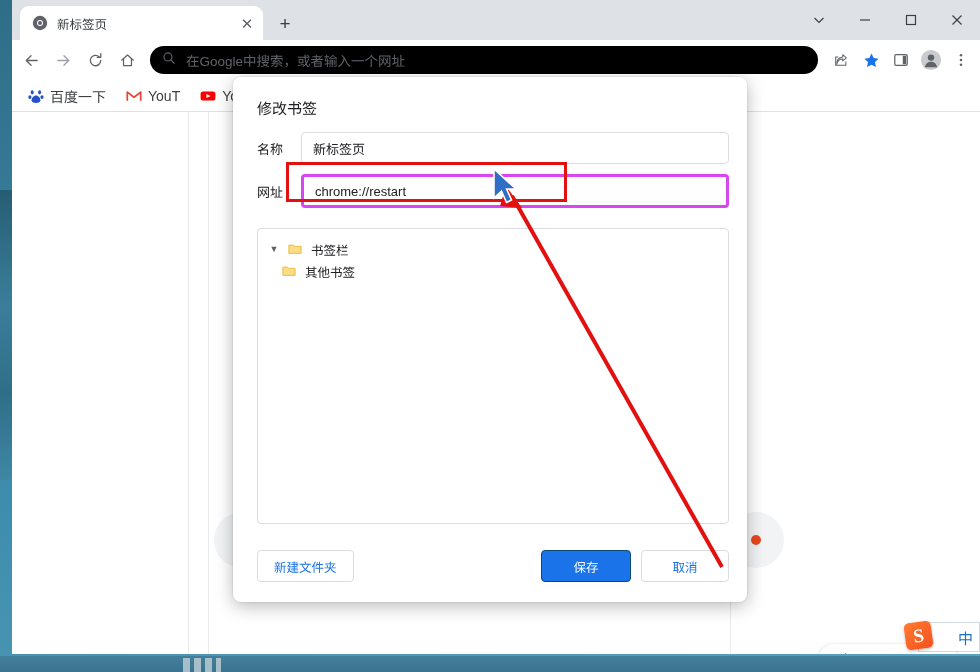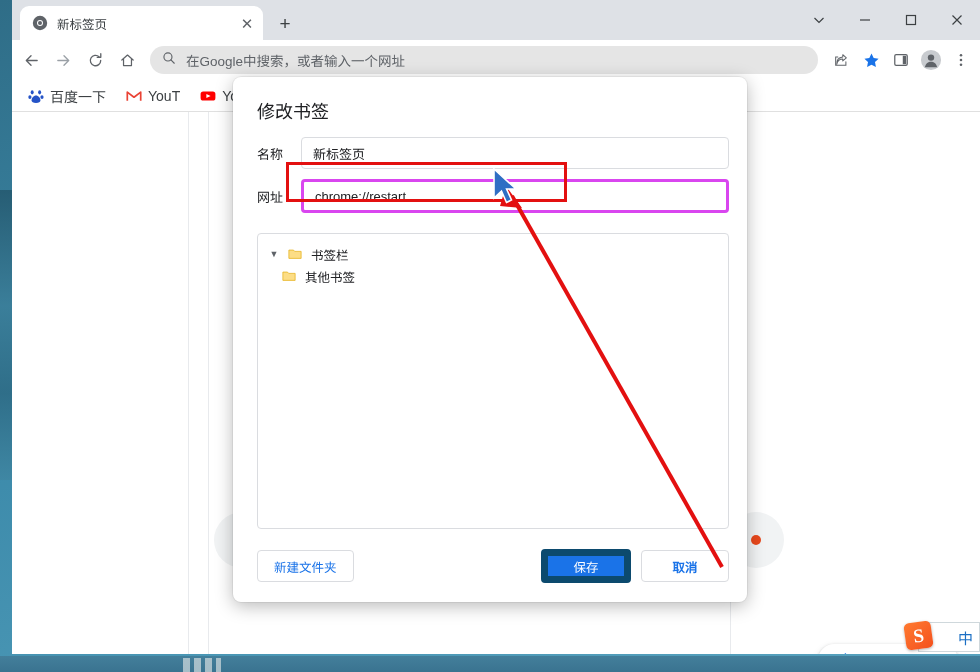--- a/index.html
+++ b/index.html
@@ -78,21 +78,21 @@
     height: 40px; background: #fff; display: flex; align-items: center;
     padding: 0 4px; gap: 2px;
   }
   .tb-btn {
     width: 30px; height: 30px; border-radius: 50%; flex: 0 0 30px;
     display: flex; align-items: center; justify-content: center;
     color: #5f6368;
   }
   #omnibox {
     flex: 1 1 auto; height: 28px; margin: 0 6px; border-radius: 14px;
-    background: #e5e5e5; display: flex; align-items: center;
+    background: #000000; display: flex; align-items: center;
     padding: 0 12px; gap: 10px; min-width: 0;
   }
   #omnibox-placeholder {
     font-size: 13.5px; color: #5f6368; white-space: nowrap;
     overflow: hidden; text-overflow: clip;
   }
   #toolbar-right { display: flex; align-items: center; gap: 0px; }
 
   
   #bookmarks-bar {
@@ -132,21 +132,21 @@
   }
 
   
   #dialog {
     position: absolute; left: 233px; top: 77px; width: 514px; height: 525px;
     background: #fff; border-radius: 8px;
     box-shadow: 0 4px 18px rgba(0,0,0,.28), 0 0 0 1px rgba(0,0,0,.05);
     z-index: 40;
   }
   #dialog-title {
-    font-size: 18px; color: #202124; padding: 20px 24px 14px 24px;
+    font-size: 15px; color: #202124; padding: 20px 24px 14px 24px;
   }
   .field-row {
     display: flex; align-items: center; padding: 0 18px 0 24px; gap: 10px;
     margin-bottom: 10px;
   }
   .field-label {
     width: 34px; flex: 0 0 34px; font-size: 13px; color: #202124;
   }
   .field-input {
     flex: 1 1 auto; height: 32px; border: 1px solid #dadce0; border-radius: 4px;
@@ -174,21 +174,21 @@
   .tree-label.selected { background: #cfe0f7; }
   #dialog-footer {
     position: absolute; left: 0; right: 0; bottom: 0; height: 72px;
     display: flex; align-items: center; padding: 0 18px 0 24px;
   }
   .btn {
     height: 32px; border-radius: 4px; display: flex; align-items: center;
     justify-content: center; padding: 10px 16px; font-size: 12.5px; white-space: nowrap;
   }
   .btn-secondary { border: 1px solid #dadce0; background: #fff; color: #1a73e8; }
-  .btn-primary   { background: #1a73e8; color: #fff; border: 7px solid #0c4a6e;
+  .btn-primary   { background: #1a73e8; color: #fff; border: 1px solid #0c4a6e;
                    min-width: 90px; }
   #footer-spacer { flex: 1 1 auto; }
   #save-button { margin-right: 10px; }
 
   
   #annot-rect {
     position: absolute; left: 286px; top: 162px; width: 281px; height: 40px;
     border: 3px solid #e31010; z-index: 60; pointer-events: none;
   }
   #annot-arrow {
@@ -419,21 +419,21 @@
           </svg>
       </span>
       <span class="tree-label">其他书签</span>
     </div>
   </div>
 
   <div id="dialog-footer">
     <div class="btn btn-secondary">新建文件夹</div>
     <div id="footer-spacer"></div>
     <div id="save-button" class="btn btn-primary">保存</div>
-    <div class="btn btn-secondary" style="min-width:88px;font-weight:bold;">取消</div>
+    <div class="btn btn-secondary" style="min-width:88px;">取消</div>
   </div>
 </div>
 
 <div id="annot-rect"></div>
 
 <svg id="annot-arrow">
   <line x1="722" y1="567" x2="512" y2="196" stroke="#e31010" stroke-width="4"></line>
   <path d="M506 186 L522 208 L500 206 Z" fill="#e31010"></path>
 </svg>
 

